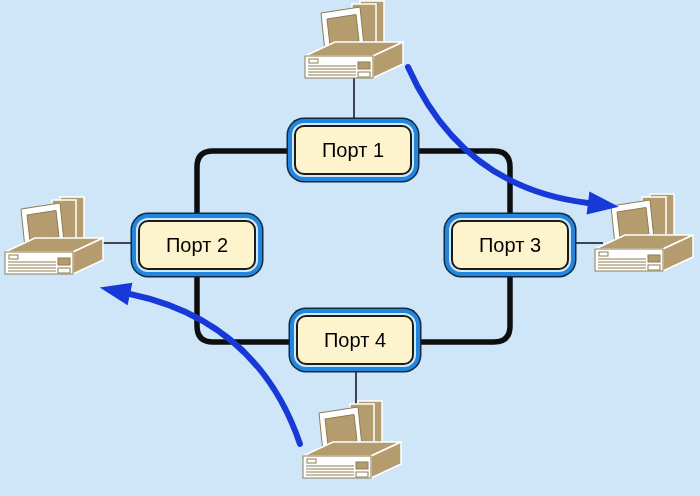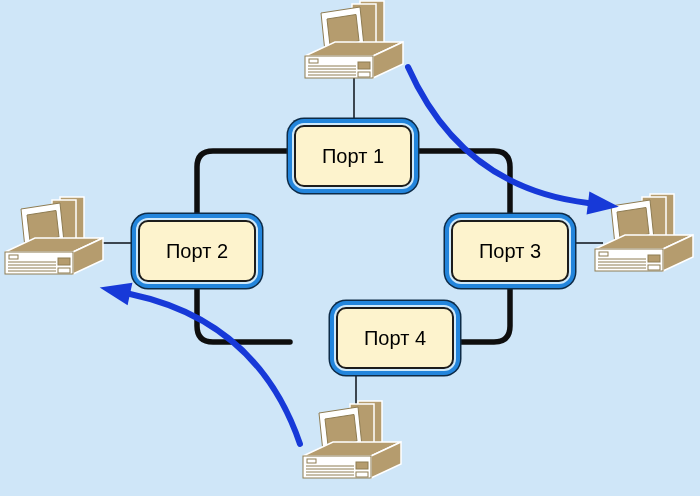--- a/index.html
+++ b/index.html
@@ -15,32 +15,32 @@
   }
   html,body{margin:0;padding:0;}
   body{font-family:"Liberation Sans",sans-serif;}
   .stage{
     position:relative;width:700px;height:496px;
     background:var(--bg);overflow:hidden;
   }
   .underlay{position:absolute;left:0;top:0;}
   .port{
     position:absolute;box-sizing:border-box;
-    width:118px;height:62px;
+    width:118px;height:50px;
     background:var(--port-fill);
     border:2px solid #1c1c1c;
     border-radius:10px;
     box-shadow:0 0 0 2px #cfe9fb,0 0 0 6px var(--port-blue),0 0 0 7.5px var(--port-outline);
     display:flex;align-items:center;justify-content:center;
     font-size:20px;color:#000;
   }
   .port-1{left:294px;top:125px;}
   .port-2{left:138px;top:220px;justify-content:center;}
   .port-3{left:451px;top:220px;text-align:right;}
-  .port-4{left:296px;top:307px;margin-left:40px;}
+  .port-4{left:296px;top:315px;}
 </style>
 </head>
 <body>
 
 <div class="stage">
 
   <svg class="underlay" width="700" height="496" viewBox="0 0 700 496">
 
     <defs>
       <symbol id="pc" viewBox="0 0 110 88">

